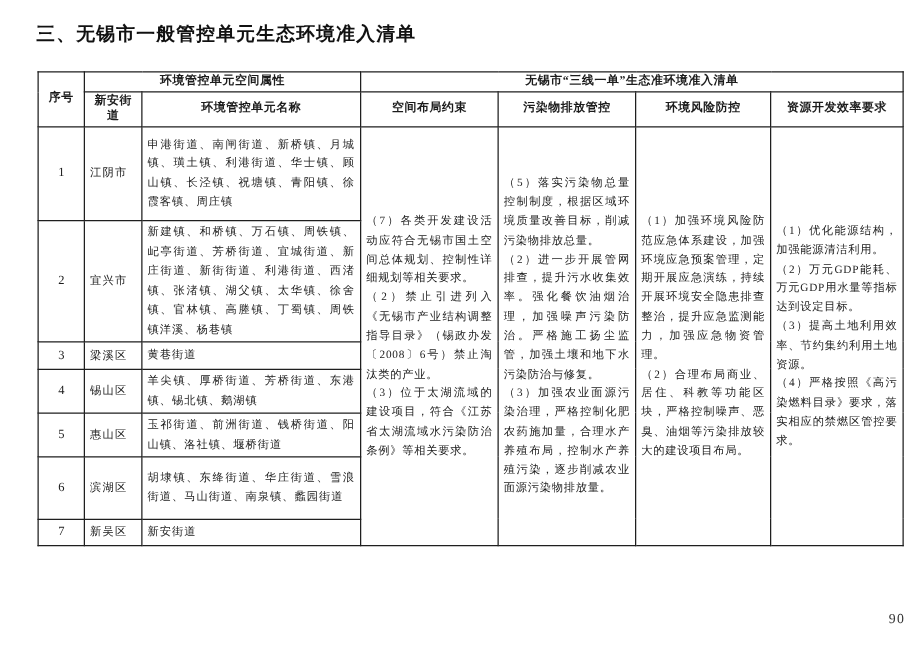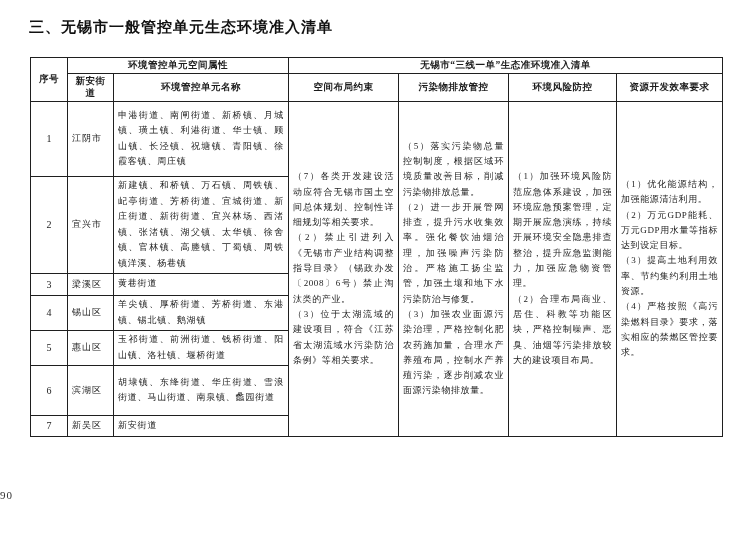--- a/index.html
+++ b/index.html
@@ -50,21 +50,21 @@
   tr.hr2{height:22px;}
   tr.r1{height:75px;}
   tr.r2{height:97px;}
   tr.r3{height:22px;}
   tr.r4{height:35px;}
   tr.r5{height:35px;}
   tr.r6{height:50px;}
   tr.r7{height:21px;}
   .page-number{
     position:absolute;left:0;right:0;top:489px;
-    text-align:left;font-size:11px;color:#333;
+    text-align:right;font-size:11px;color:#333;
     letter-spacing:1px;
   }
 </style>
 </head>
 <body>
 
 <div class="page">
 
   <h1 class="doc-title">三、无锡市一般管控单元生态环境准入清单</h1>
 
@@ -115,21 +115,21 @@
         <td class="req-cell" rowspan="7">
           <p>（1）优化能源结构，加强能源清洁利用。</p>
           <p>（2）万元GDP能耗、万元GDP用水量等指标达到设定目标。</p>
           <p>（3）提高土地利用效率、节约集约利用土地资源。</p>
           <p>（4）严格按照《高污染燃料目录》要求，落实相应的禁燃区管控要求。</p>
         </td>
       </tr>
       <tr class="r2">
         <td class="no-cell">2</td>
         <td class="district-cell">宜兴市</td>
-        <td class="units-cell">新建镇、和桥镇、万石镇、周铁镇、屺亭街道、芳桥街道、宜城街道、新庄街道、新街街道、宜兴林场、西渚镇、张渚镇、湖父镇、太华镇、徐舍镇、官林镇、高塍镇、丁蜀镇、周铁镇洋溪、杨巷镇</td>
+        <td class="units-cell">新建镇、和桥镇、万石镇、周铁镇、屺亭街道、芳桥街道、宜城街道、新庄街道、新街街道、利港街道、西渚镇、张渚镇、湖父镇、太华镇、徐舍镇、官林镇、高塍镇、丁蜀镇、周铁镇洋溪、杨巷镇</td>
       </tr>
       <tr class="r3">
         <td class="no-cell">3</td>
         <td class="district-cell">梁溪区</td>
         <td class="units-cell">黄巷街道</td>
       </tr>
       <tr class="r4">
         <td class="no-cell">4</td>
         <td class="district-cell">锡山区</td>
         <td class="units-cell">羊尖镇、厚桥街道、芳桥街道、东港镇、锡北镇、鹅湖镇</td>

